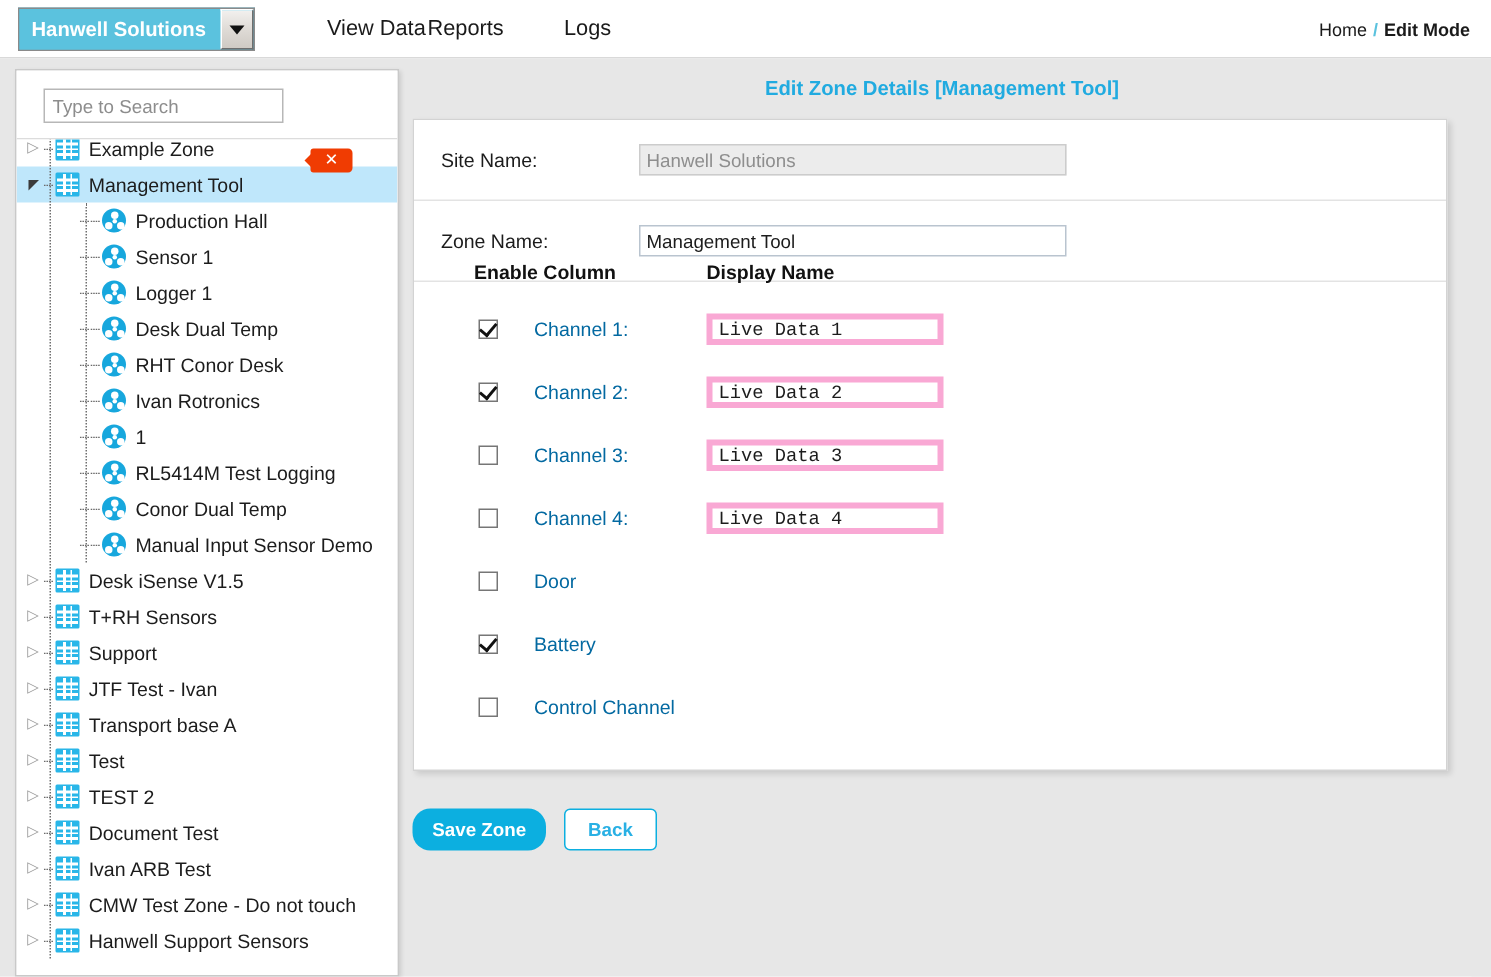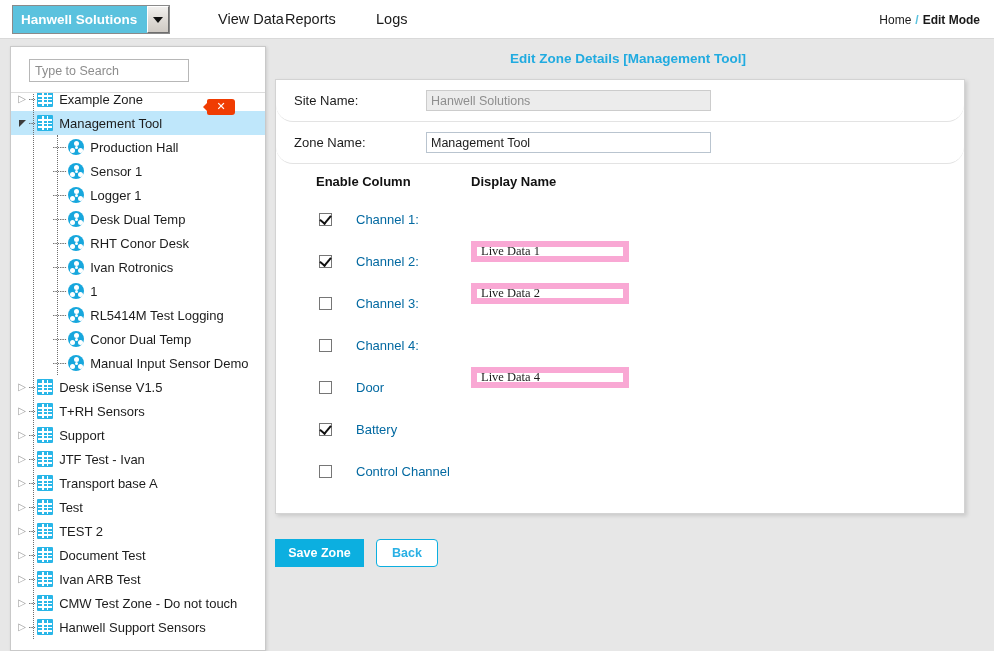--- a/index.html
+++ b/index.html
@@ -270,25 +270,24 @@
   }
   #form-card {
     position: absolute; left: 0; top: 33px;
     width: 690px; height: 435px;
     background: #ffffff;
     border: 1px solid #d3d3d3;
     box-shadow: 2px 2px 4px rgba(0,0,0,0.13);
   }
   .form-row {
     position: relative;
-    height: 42px;
+    height: 54px;
     border-bottom: 1px solid #e3e3e3;
     display: flex;
     align-items: center;
-    border-radius: 17px;
   }
   .form-row .flabel {
     position: absolute; left: 18px;
     font-size: 13px;
     color: #1c1c1c;
   }
   .form-row input.ftext {
     position: absolute; left: 150px;
     width: 285px; height: 21px;
     border: 1px solid #b9c4cf;
@@ -342,39 +341,38 @@
     transform: rotate(40deg);
   }
   .ch-row .cname {
     position: absolute; left: 80px; top: 10px;
     font-size: 13px;
     color: #0369a1;
   }
   .ch-row input.dname {
     position: absolute; left: 195px; top: 7px;
     width: 158px; height: 21px;
-    border: 6px solid #f9a8d4;
-    font-family: Liberation Serif, serif;
+    border: 4px solid #f9a8d4;
+    font-family: Liberation Mono, monospace;
     font-size: 12.5px;
     color: #1c1c1c;
     padding: 0 4px;
     outline: none;
     background: #ffffff;
-    margin-top: 32px;
   }
 
   #action-bar {
     position: absolute; left: 0; top: 493px;
   }
   #save-zone-button {
     position: absolute; left: 0; top: 0;
     width: 89px; height: 28px;
     background: #0cafe0;
     border: none;
-    border-radius: 0;
+    border-radius: 12px;
     color: #ffffff;
     font-family: "Liberation Sans", sans-serif;
     font-size: 12.5px;
     font-weight: bold;
     cursor: pointer;
   }
   #back-button {
     position: absolute; left: 101px; top: 0;
     width: 62px; height: 28px;
     background: #ffffff;
@@ -752,20 +750,21 @@
               <input type="text" class="dname" value="Live Data 1" style="">
             </div>
             <div class="ch-row">
               <span class="cb checked"></span>
               <span class="cname">Channel 2:</span>
               <input type="text" class="dname" value="Live Data 2" style="">
             </div>
             <div class="ch-row">
               <span class="cb"></span>
               <span class="cname">Channel 3:</span>
+              <input type="text" class="dname" value="Live Data 3" style="">
             </div>
             <div class="ch-row">
               <span class="cb"></span>
               <span class="cname">Channel 4:</span>
               <input type="text" class="dname" value="Live Data 4" style="">
             </div>
             <div class="ch-row">
               <span class="cb"></span>
               <span class="cname">Door</span>
             </div>

